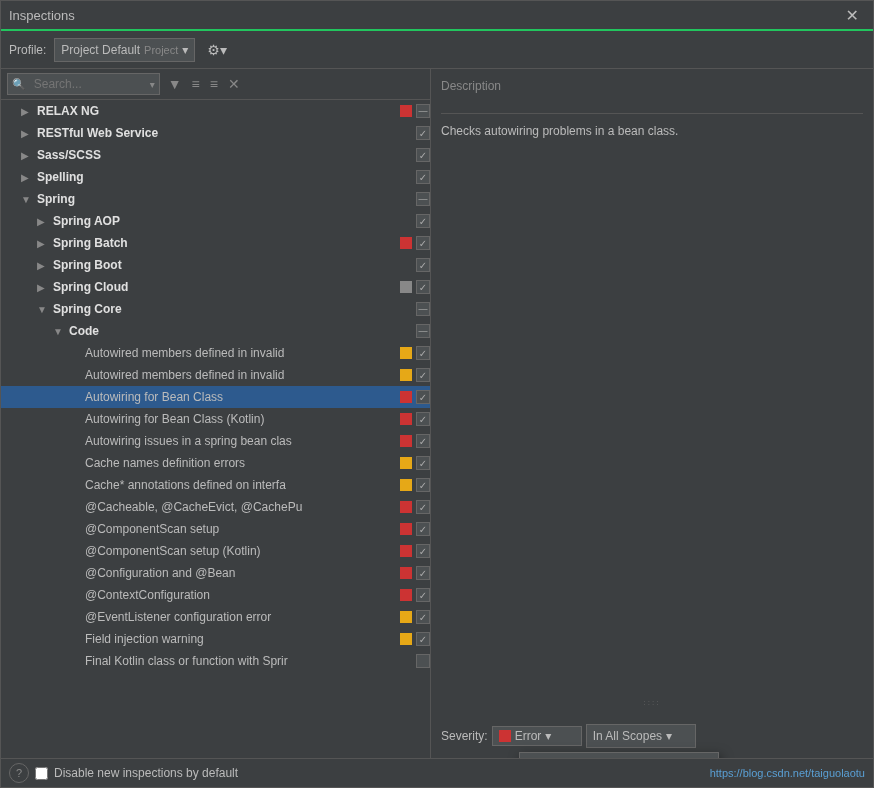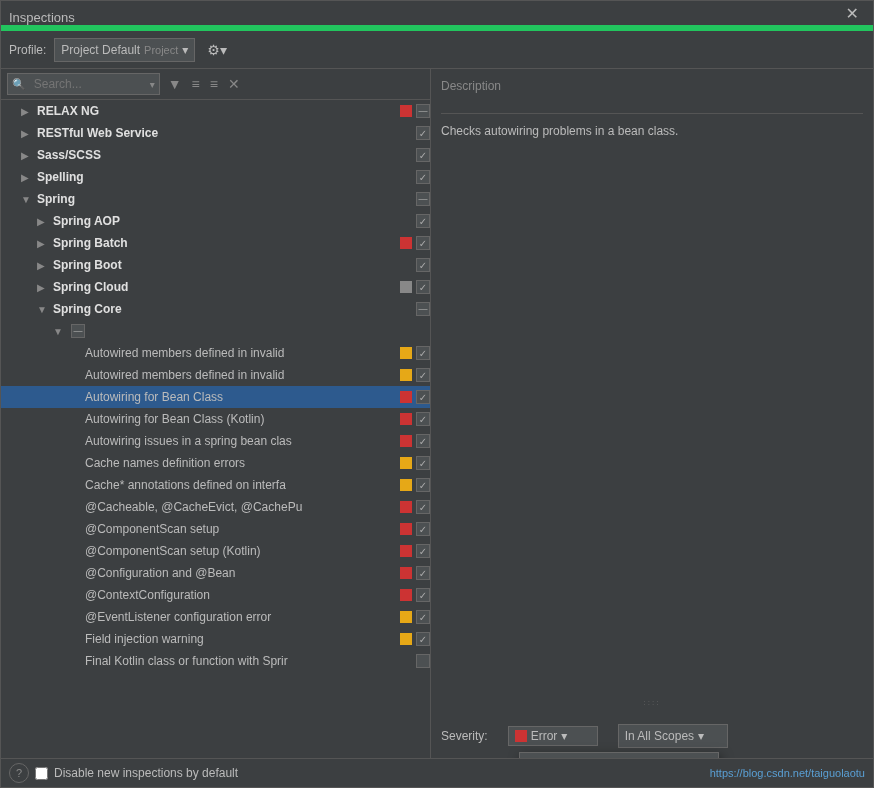--- a/index.html
+++ b/index.html
@@ -17,24 +17,24 @@
       height: 788px;
       background: #3c3f41;
       display: flex;
       flex-direction: column;
       border: 1px solid #555;
     }
     .title-bar {
       background: #3c3f41;
       height: 30px;
       display: flex;
-      align-items: flex-end;
+      align-items: center;
       justify-content: space-between;
       padding: 0 8px;
-      border-bottom: 6px solid #22c55e;
+      border-bottom: 2px solid #22c55e;
       flex-shrink: 0;
     }
     .title-bar-text {
       color: #bbbbbb;
       font-size: 13px;
     }
     .close-btn {
       background: none;
       border: none;
       color: #bbbbbb;
@@ -189,21 +189,21 @@
       align-items: center;
       height: 12px;
       color: #666;
       font-size: 8px;
       letter-spacing: 2px;
       margin: 8px 0;
     }
     .severity-row {
       display: flex;
       align-items: center;
-      gap: 20px;
+      gap: 4px;
       margin-top: 8px;
       position: relative;
     }
     .severity-label { color: #bbbbbb; font-size: 12px; }
     .severity-dropdown {
       background: #4c5052;
       border: 1px solid #666;
       color: #bbbbbb;
       padding: 2px 6px;
       font-size: 12px;
@@ -374,20 +374,21 @@
         </div>
 
         <div class="tree-item bold indent2">
           <span class="arrow">▼</span>
           <span class="item-text">Spring Core</span>
           <div class="checkbox partial"></div>
         </div>
 
         <div class="tree-item bold indent3">
           <span class="arrow">▼</span>
+          <span class="item-text">Code</span>
           <div class="checkbox partial"></div>
         </div>
 
         <div class="tree-item" style="padding-left:68px;">
           <span class="arrow"></span>
           <span class="item-text">Autowired members defined in invalid</span>
           <div class="color-box" style="background:#e6a817;"></div>
           <div class="checkbox checked"></div>
         </div>
 

